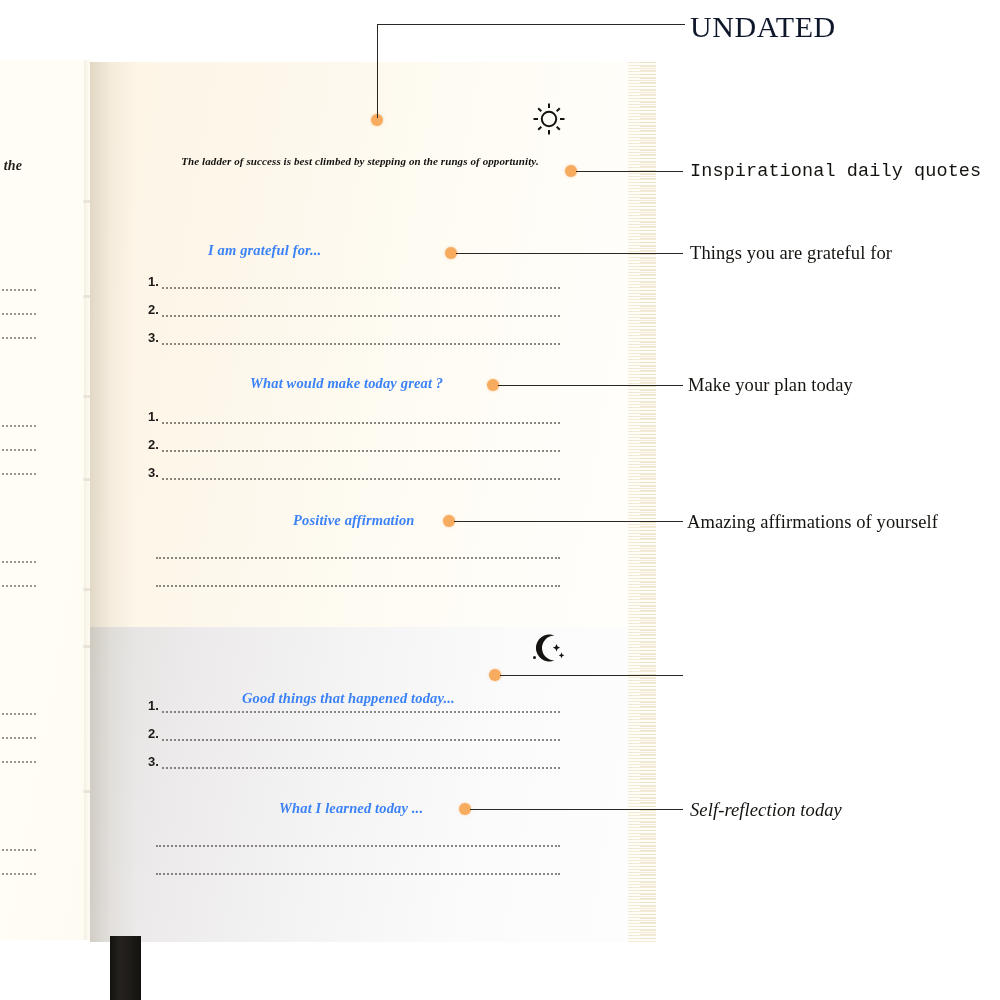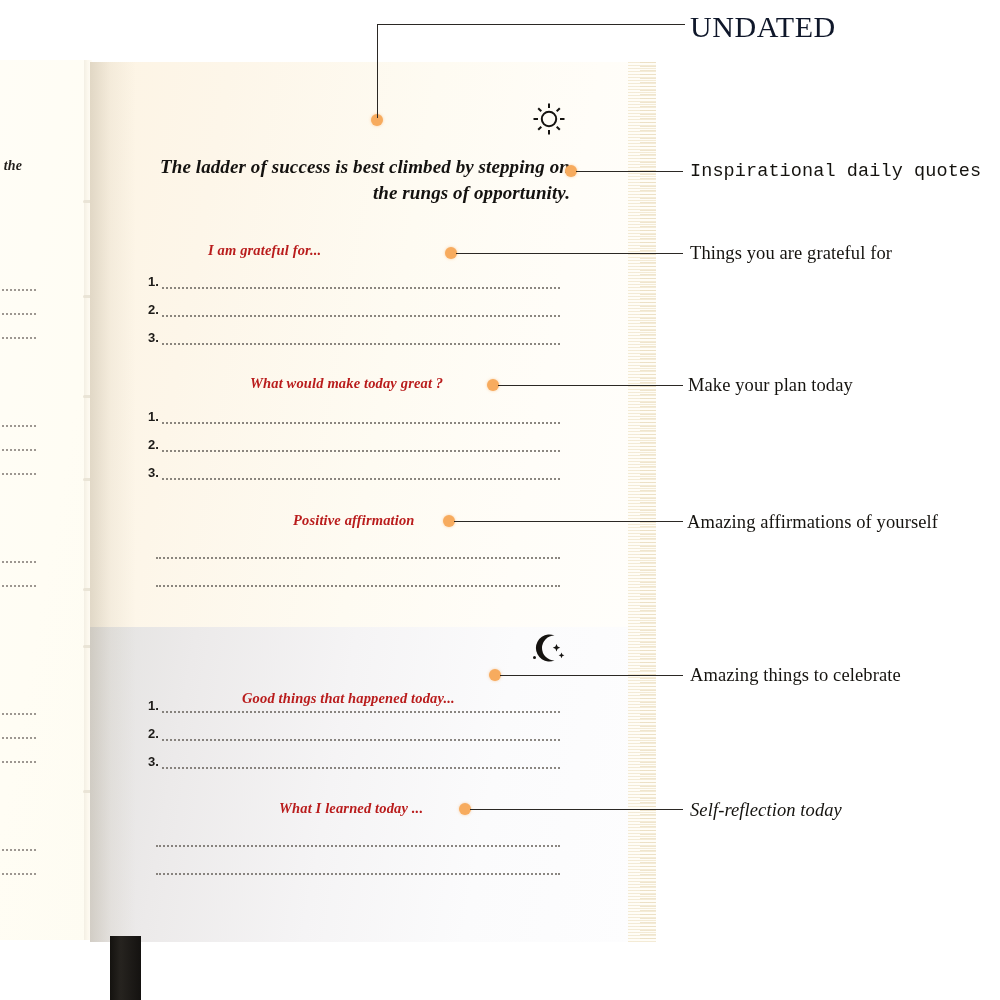--- a/index.html
+++ b/index.html
@@ -97,33 +97,33 @@
   }
   .b1{width:30px;margin-left:5px;}
   .b2{width:30px;}
   .b3{width:40px;}
   .slash{font-family:"Liberation Sans", sans-serif;font-size:14.5px;font-weight:700;color:#1d1b18;margin:0 3px;}
 
   .sun-icon{position:absolute;left:442px;top:40px;width:34px;height:34px;}
   .moon-icon{position:absolute;left:440px;top:568px;width:36px;height:36px;}
 
   .quote{
-    position:absolute;left:60px;top:92px;width:420px;text-align:right;
-    font-style:italic;font-weight:bold;font-size:19px;line-height:1.38;
+    position:absolute;left:60px;top:92px;width:420px;text-align:center;
+    font-style:italic;font-weight:bold;font-size:11px;line-height:1.38;
     color:#141210;letter-spacing:.1px;
   }
   .quote-author{
     position:absolute;left:60px;top:142px;width:420px;text-align:center;
     font-family:"Liberation Sans", sans-serif;
     font-size:13.5px;font-weight:500;letter-spacing:1.1px;color:#1d1b18;
   }
 
   .sec-title{
     position:absolute;font-style:italic;font-weight:bold;
-    font-size:14.5px;color:#b91c1c;letter-spacing:.15px;white-space:nowrap;
+    font-size:14.5px;color:#3b82f6;letter-spacing:.15px;white-space:nowrap;
   }
 
   
   .numrow{position:absolute;height:18px;}
   .numrow .num{
     position:absolute;left:0;top:0;
     font-family:"Liberation Sans", sans-serif;
     font-size:13px;font-weight:700;color:#1c1a17;
   }
   .numrow .dots{
@@ -293,19 +293,18 @@
   <div class="dot" style="left:487px;top:379px;"></div>
   <div class="lead" style="left:498px;top:385px;width:185px;"></div>
   <div class="anno" style="left:688px;top:375px;">Make your plan today</div>
 
   <div class="dot" style="left:443px;top:515px;"></div>
   <div class="lead" style="left:454px;top:521px;width:229px;"></div>
   <div class="anno" style="left:687px;top:512px;">Amazing affirmations of yourself</div>
 
   <div class="dot" style="left:489px;top:669px;"></div>
   <div class="lead" style="left:500px;top:675px;width:183px;"></div>
-  <div class="anno" style="left:690px;top:665px;">Amazing things to celebrate</div>
 
   <div class="dot" style="left:459px;top:803px;"></div>
   <div class="lead" style="left:470px;top:809px;width:213px;"></div>
   <div class="anno" style="left:690px;top:800px;font-style:italic;">Self-reflection today</div>
 
 </div>
 
 </body></html>

